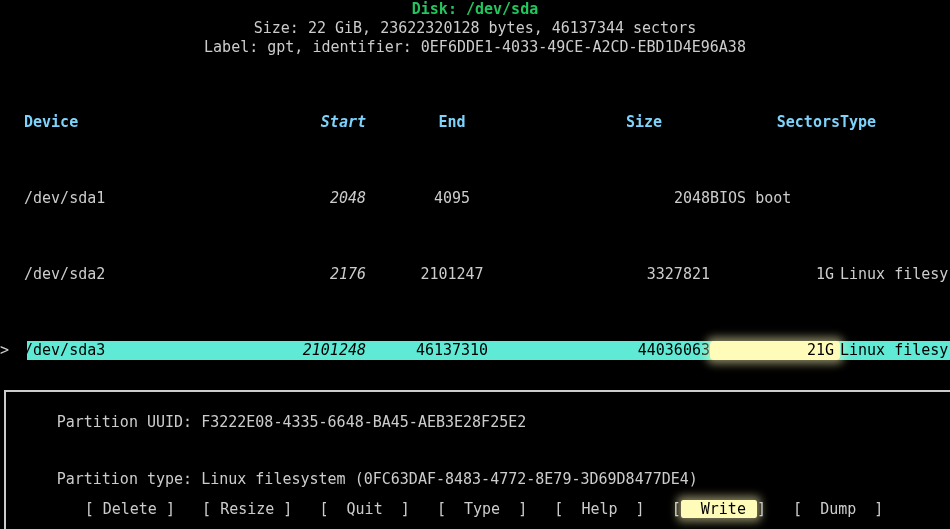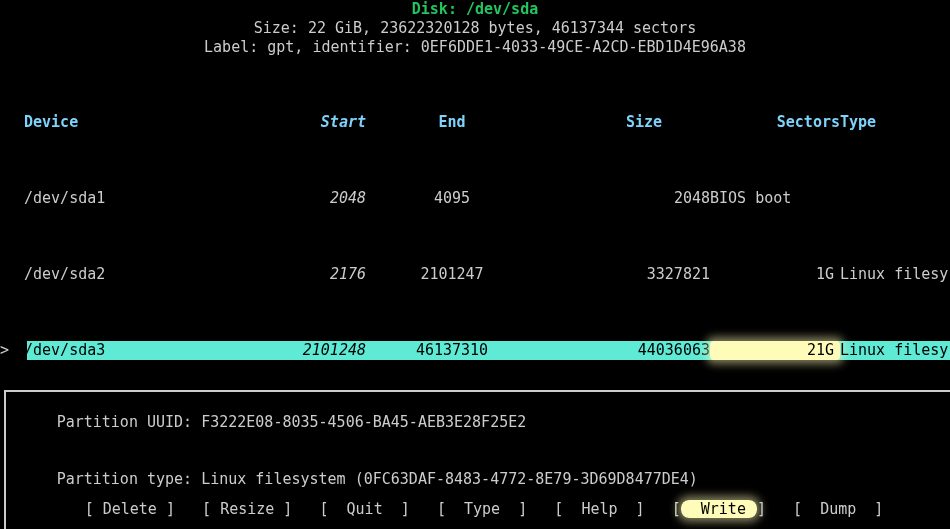--- a/index.html
+++ b/index.html
@@ -71,21 +71,21 @@
     bottom: 10px;
     left: 0;
     width: 950px;
     text-align: center;
     white-space: pre;
   }
   .menu-item { display:inline; }
   .menu-write {
     background: #fffbb8;
     box-shadow: 0 0 8px 4px #fffbb880;
-    border-radius: 8px;
+    border-radius: 2px;
     color:#000;
     padding: 0 2px;
   }
 </style>
 </head>
 <body>
 
 <div class="center bold">Disk: /dev/sda</div>
 <div class="center">Size: 22 GiB, 23622320128 bytes, 46137344 sectors</div>
 <div class="center">Label: gpt, identifier: 0EF6DDE1-4033-49CE-A2CD-EBD1D4E96A38</div>
@@ -122,21 +122,21 @@
     <span class="c c-start">2101248</span>
     <span class="c c-end">46137310</span>
     <span class="c c-sect">44036063</span>
     <span class="c c-size hl-yellow">21G</span>
     <span class="c c-type">Linux filesy</span>
   </div>
 </div>
 
 <div class="info-box">
   <div class="info-line">
-    <span class="info-label">Partition UUID:</span> <span>F3222E08-8035-4506-BA45-AEB3E28F25E2</span>
+    <span class="info-label">Partition UUID:</span> <span>F3222E08-4335-6648-BA45-AEB3E28F25E2</span>
   </div>
   <div class="info-line">
     <span class="info-label">Partition type:</span> <span>Linux filesystem (0FC63DAF-8483-4772-8E79-3D69D8477DE4)</span>
   </div>
   <div class="info-line">
     <span class="info-label">Filesystem UUID:</span> <span>PcHhqz-jYsC-O1NU-RZcT-AxCI-HILM-32QI0q</span>
   </div>
 
 </div>
 

